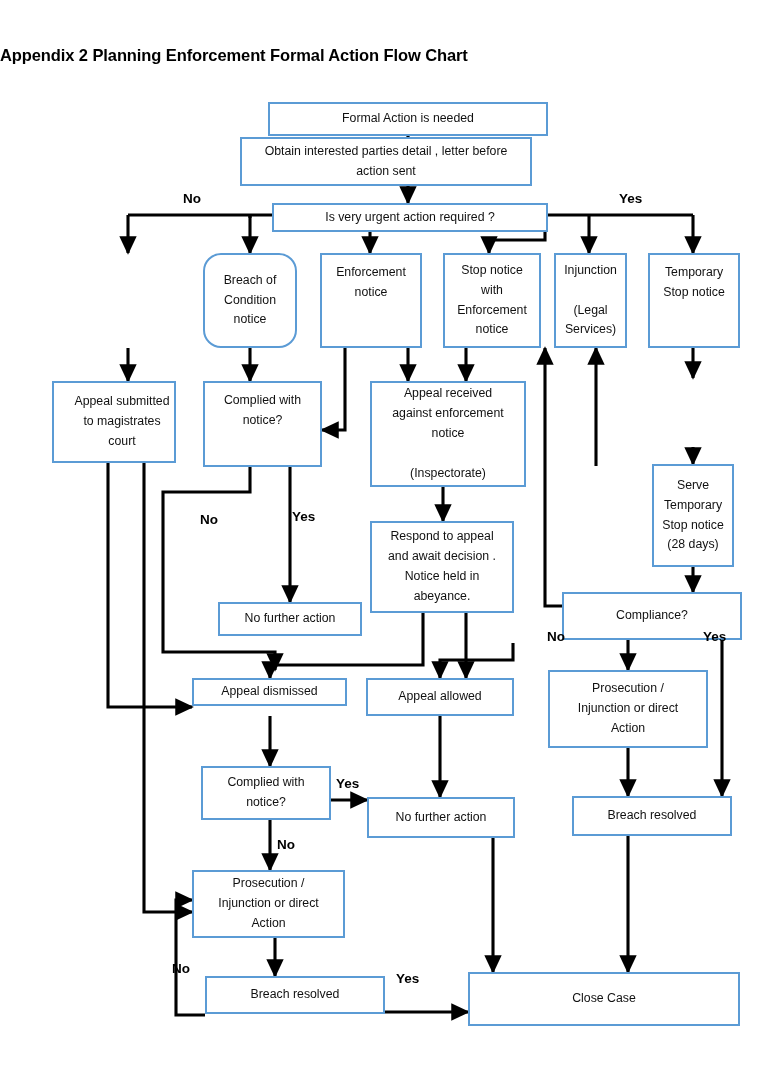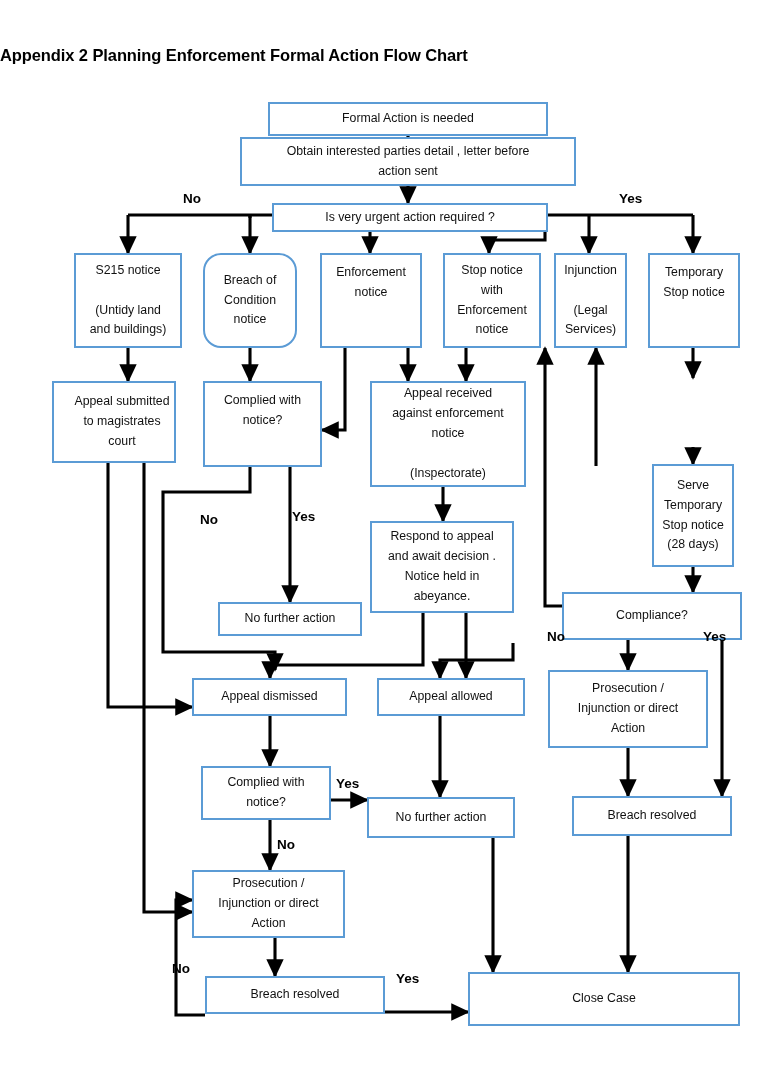--- a/index.html
+++ b/index.html
@@ -122,35 +122,29 @@
       <path d="M545,215 L693,215"></path>
 
       <path d="M545,215 L545,240 L489,240"></path>
     </g>
   </svg>
 
   <div class="node" style="left:268px;top:88px;width:280px;height:34px;margin-top:14px;">
     <span>Formal Action is needed</span>
   </div>
 
-  <div class="node" style="left:240px;top:137px;width:336px;height:49px;">
+  <div class="node" style="left:240px;top:137px;width:292px;height:49px;">
     <span>Obtain interested parties detail , letter before
 action sent</span>
   </div>
 
   <div class="node" style="left:272px;top:203px;width:276px;height:29px;">
     <span>Is very urgent action required ?</span>
   </div>
 
-  <div class="node" style="left:74px;top:253px;width:108px;height:95px;">
-    <span>S215 notice
-
-(Untidy land
-and buildings)</span>
-  </div>
 
   <div class="node" style="left:203px;top:253px;width:94px;height:95px;border-radius:18px;">
     <span>Breach of
 Condition
 notice</span>
   </div>
 
   <div class="node top" style="left:320px;top:253px;width:102px;height:95px;">
     <span>Enforcement
 notice</span>
@@ -210,25 +204,25 @@
   </div>
 
   <div class="node" style="left:562px;top:592px;width:180px;height:48px;">
     <span>Compliance?</span>
   </div>
 
   <div class="node" style="left:218px;top:602px;width:144px;height:34px;">
     <span>No further action</span>
   </div>
 
-  <div class="node" style="left:192px;top:678px;width:155px;height:38px;justify-content:flex-end;">
+  <div class="node" style="left:192px;top:678px;width:155px;height:28px;justify-content:flex-end;">
     <span>Appeal dismissed</span>
   </div>
 
-  <div class="node" style="left:366px;top:678px;width:148px;height:38px;margin-left:11px;">
+  <div class="node" style="left:366px;top:678px;width:148px;height:38px;">
     <span>Appeal allowed</span>
   </div>
 
   <div class="node" style="left:548px;top:670px;width:160px;height:78px;">
     <span>Prosecution /
 Injunction  or direct
 Action</span>
   </div>
 
   <div class="node" style="left:201px;top:766px;width:130px;height:54px;">

